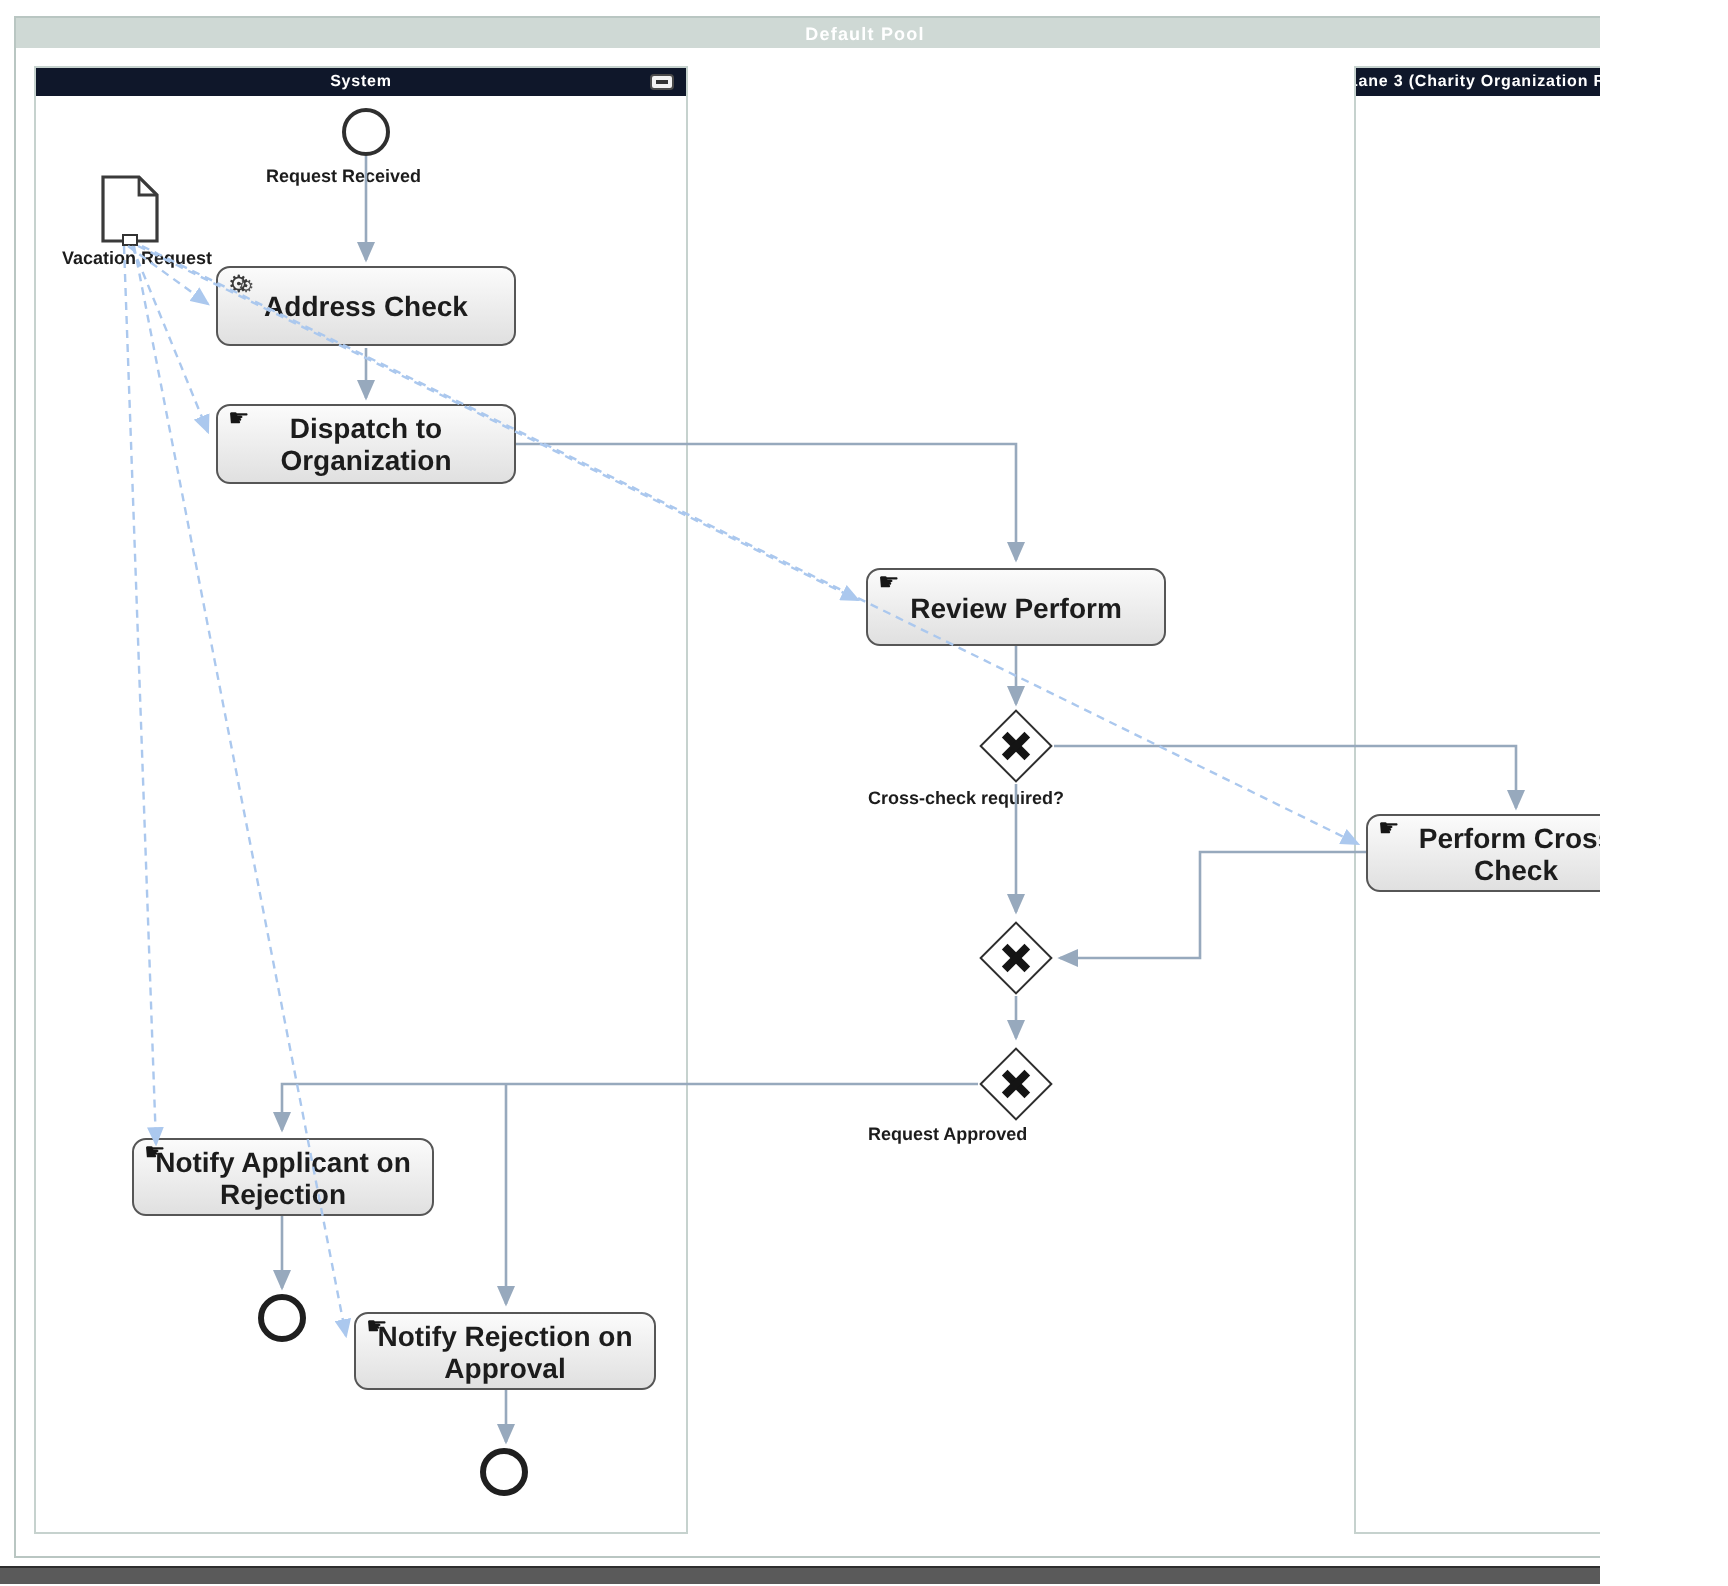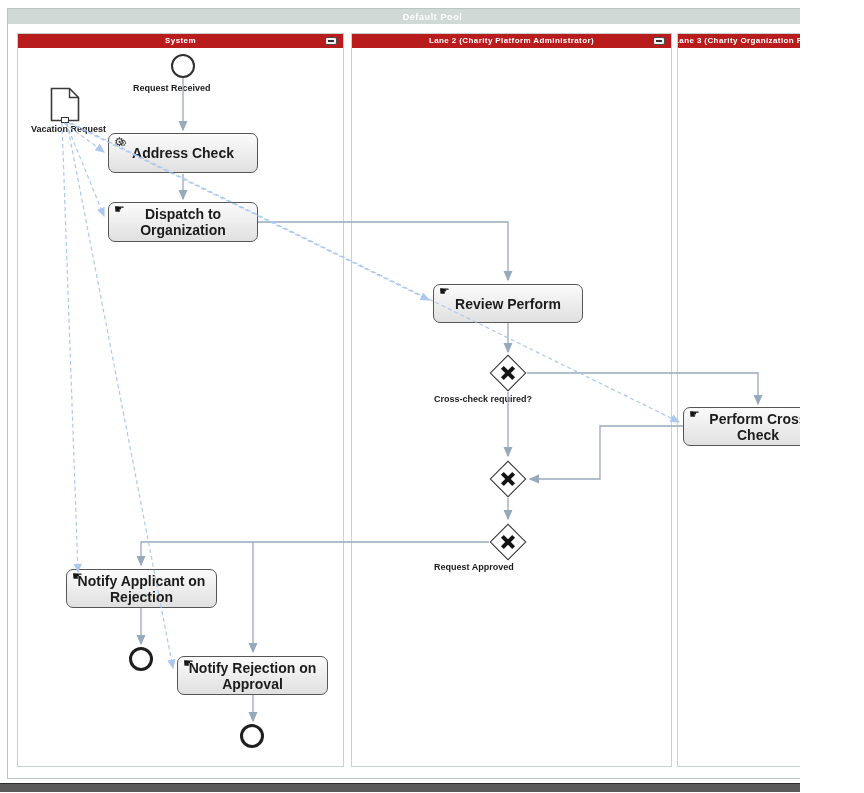--- a/index.html
+++ b/index.html
@@ -5,21 +5,21 @@
   html,body{margin:0;padding:0;background:#ffffff;}
   #stage{position:relative;width:800px;height:793px;background:#fff;overflow:hidden;
          font-family:"Liberation Sans",sans-serif;}
 
   
   .pool{position:absolute;left:7px;top:8px;width:849px;height:769px;
         border:1px solid #b9c6c2;background:#fff;}
   .pool-header{height:15px;background:#cfd9d5;display:flex;align-items:center;justify-content:center;
         color:#fff;font-size:9px;font-weight:bold;letter-spacing:.6px;}
   .lane{position:absolute;top:33px;height:734px;border:1px solid #c6d2ce;background:#fff;box-sizing:border-box;}
-  .lane-header{position:relative;height:14px;background:#b91c1c;overflow:hidden;}
+  .lane-header{position:relative;height:14px;background:#0f172a;overflow:hidden;}
   .lane-label{position:absolute;left:0;right:0;top:2px;text-align:center;color:#fff;
         font-size:8px;font-weight:bold;letter-spacing:.4px;white-space:nowrap;}
   .lane3 .lane-label{left:-4px;right:auto;width:260px;text-align:left;}
   .collapse-btn{position:absolute;right:6px;top:3px;width:12px;height:8px;background:#f2f2f2;
         border:1px solid #4a4a4a;border-radius:2px;box-sizing:border-box;z-index:3;}
   .collapse-btn .bar{position:absolute;left:2px;right:2px;top:2px;height:2px;background:#333;}
 
   
   .task{position:absolute;border:1.5px solid #565656;border-radius:7px;box-sizing:border-box;
         background:linear-gradient(180deg,#fbfbfb 0%,#ececec 55%,#e0e0e0 100%);
@@ -58,28 +58,20 @@
 
   <div class="pool">
     <div class="pool-header">
       <span>Default Pool</span>
     </div>
   </div>
 
   <div class="lane" style="left:17px;width:327px;">
     <div class="lane-header">
       <div class="lane-label">System</div>
-      <div class="collapse-btn">
-          <div class="bar"></div>
-        </div>
-    </div>
-  </div>
-  <div class="lane" style="left:351px;width:321px;">
-    <div class="lane-header">
-      <div class="lane-label">Lane 2 (Charity Platform Administrator)</div>
       <div class="collapse-btn">
           <div class="bar"></div>
         </div>
     </div>
   </div>
   <div class="lane lane3" style="left:677px;width:179px;">
     <div class="lane-header">
       <div class="lane-label">Lane 3 (Charity Organization Reviewer)</div>
       <div class="collapse-btn">
           <div class="bar"></div>

